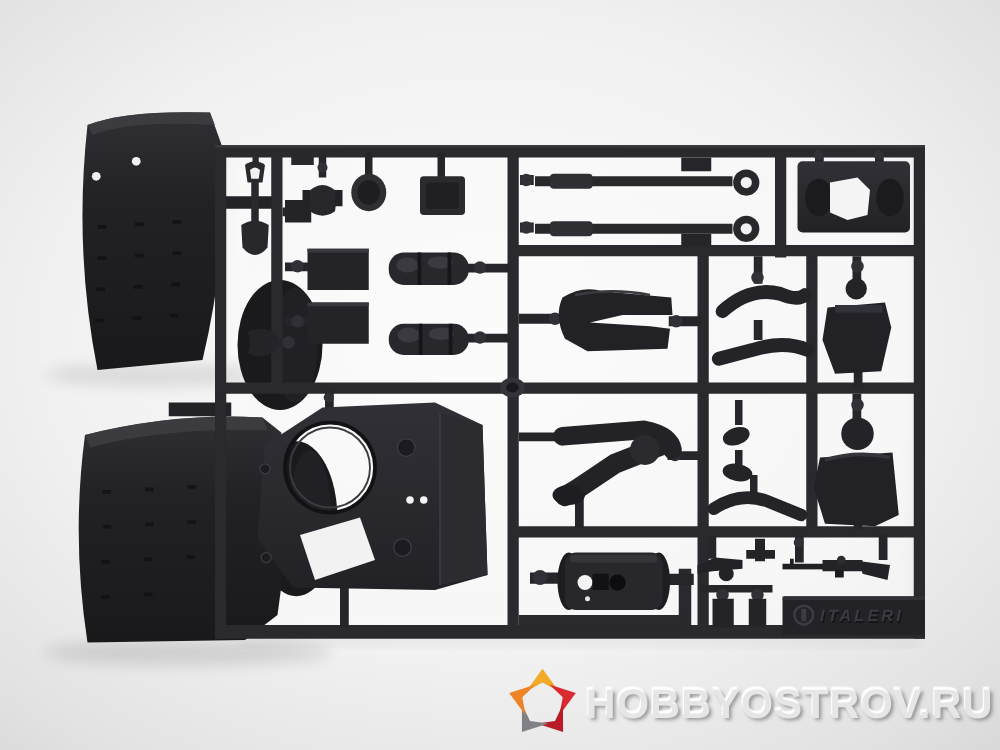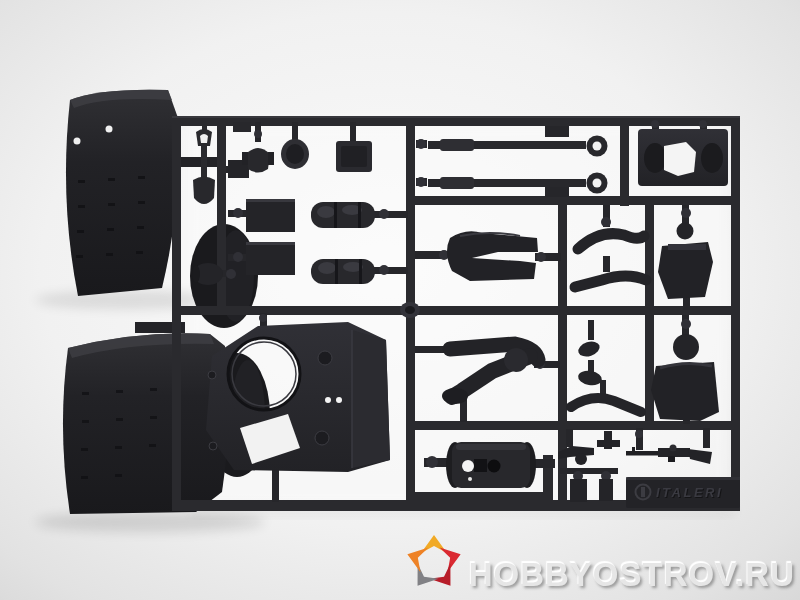--- a/index.html
+++ b/index.html
@@ -2,21 +2,21 @@
 <html><head>
 <meta charset="utf-8">
 <style>
   html,body{margin:0;padding:0;background:#e9e9e9;}
   .stage{position:relative;width:800px;height:600px;overflow:hidden;
          font-family:"Liberation Sans",sans-serif;}
   .stage svg.photo{position:absolute;left:0;top:0;}
   
   .brandtext{font:italic 700 13px "Liberation Sans",sans-serif;letter-spacing:2.5px;}
   
-  .watermark{position:absolute;right:5px;bottom:6px;display:flex;align-items:flex-end;gap:4px;}
+  .watermark{position:absolute;right:5px;bottom:6px;display:flex;align-items:center;gap:4px;}
   .watermark .wm-text{
      font:700 33px "Liberation Sans",sans-serif;
      text-transform:uppercase;letter-spacing:1px;
      color:#e6e6e6;
      text-shadow:-1px -2px 1px #ffffff, 2px 2px 3px rgba(110,110,110,.65);
      white-space:nowrap;}
   .watermark svg{display:block;}
 </style>
 </head>
 <body>

